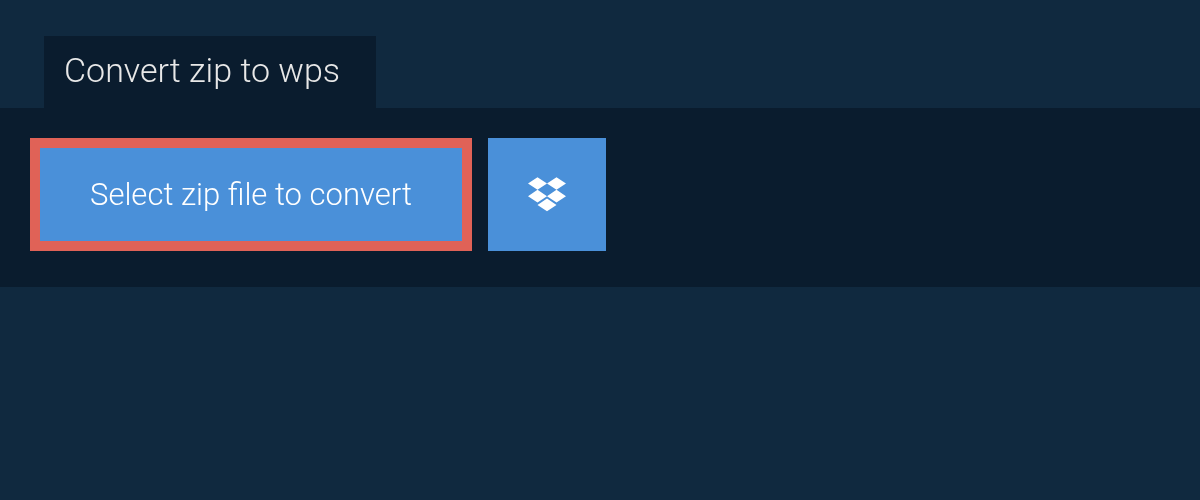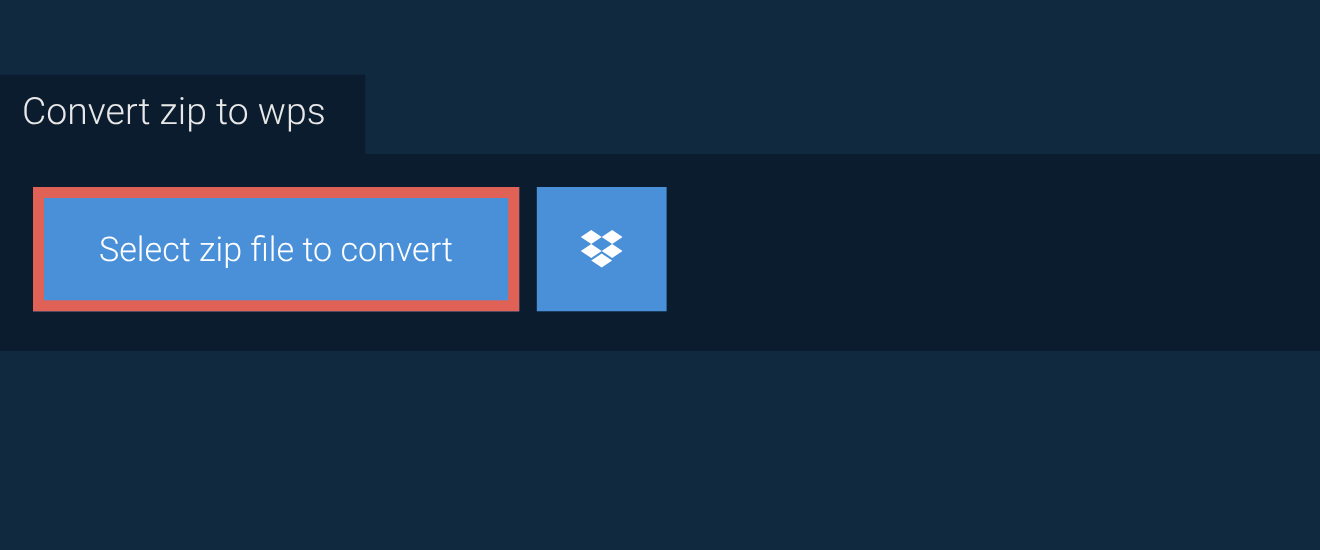--- a/index.html
+++ b/index.html
@@ -4,21 +4,22 @@
 <style>
   * { margin: 0; padding: 0; box-sizing: border-box; }
   body {
     width: 1200px;
     height: 500px;
     background: #10293f;
     font-family: -apple-system, BlinkMacSystemFont, "Segoe UI", Roboto, sans-serif;
     overflow: hidden;
   }
   .tab-bar {
-    padding-top: 68px;
+    padding-top: 36px;
+    margin-left: 44px;
   }
   .tab {
     display: inline-block;
     background: #0a1c2e;
     color: #e8e8e8;
     font-size: 34px;
     font-weight: 300;
     padding: 14px 36px 18px 20px;
   }
   .panel {

